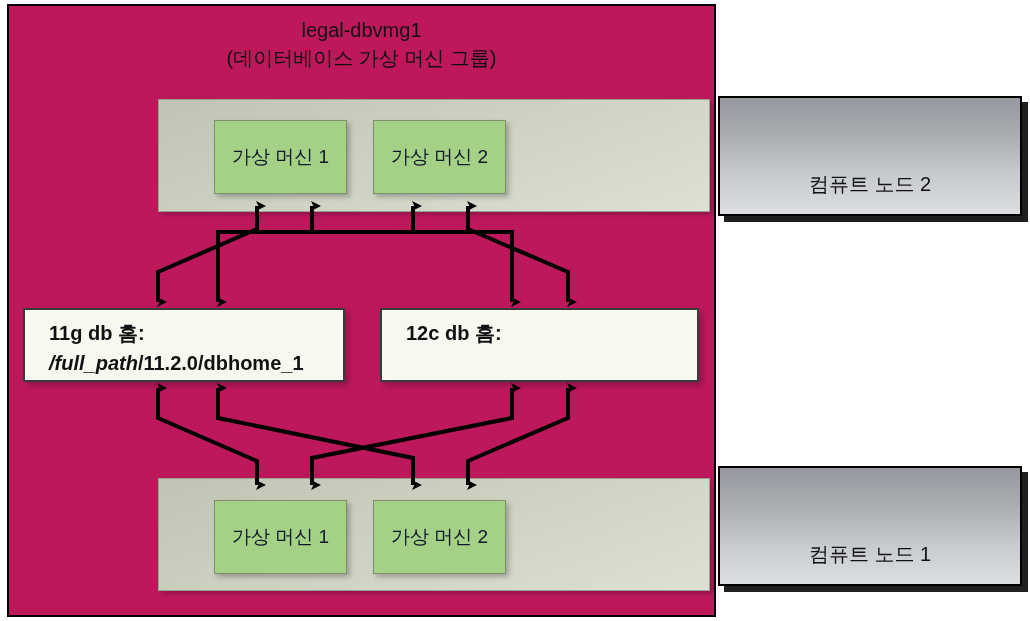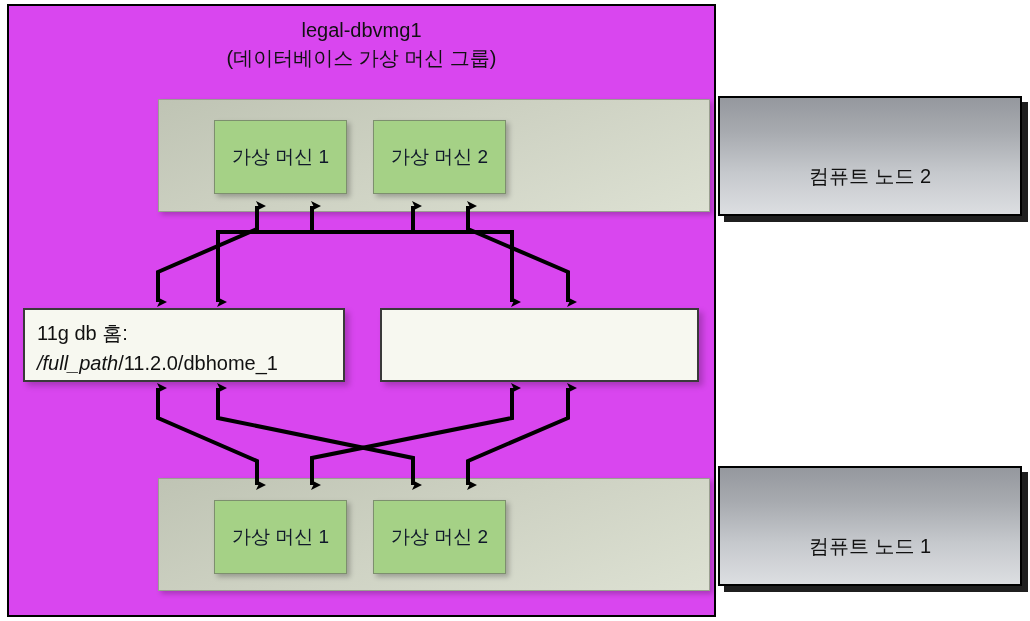--- a/index.html
+++ b/index.html
@@ -20,21 +20,21 @@
     overflow: hidden;
   }
 
   
   .vm-group {
     position: absolute;
     left: 7px;
     top: 4px;
     width: 709px;
     height: 613px;
-    background: #d946ef;
+    background: #be185d;
     border: 2px solid #000000;
     box-sizing: border-box;
   }
 
   .group-title {
     position: absolute;
     left: 0;
     top: 10px;
     width: 100%;
     text-align: center;
@@ -76,41 +76,42 @@
   .vm-box.bl { left: 214px; top: 500px; }
   .vm-box.br { left: 373px; top: 500px; }
 
   
   .dbhome {
     position: absolute;
     background: #f7f8f0;
     border: 2px solid #3a3a3a;
     box-sizing: border-box;
     box-shadow: 4px 4px 6px rgba(0, 0, 0, 0.22);
-    padding: 8px 10px 0 12px;
+    padding: 8px 10px 0 24px;
     font-size: 20px;
     line-height: 30px;
     color: #111111;
     white-space: nowrap;
+    font-weight: bold;
   }
   .dbhome.left  { left: 23px;  top: 308px; width: 322px; height: 74px; }
   .dbhome.right { left: 380px; top: 308px; width: 319px; height: 74px; }
   .dbhome .path-em { font-style: italic; margin-top: 35px; }
 
   
   .compute-node {
     position: absolute;
     background: linear-gradient(to bottom, #95989e 0%, #a8abb0 30%, #c6c9cd 65%, #dcdee1 100%);
     border: 2px solid #000000;
     box-sizing: border-box;
     box-shadow: 6px 6px 0 rgba(0, 0, 0, 0.88);
     display: flex;
     align-items: flex-end;
     justify-content: center;
-    padding-bottom: 24px;
+    padding-bottom: 16px;
     font-size: 20px;
     color: #111111;
     white-space: nowrap;
   }
   .compute-node.node2 { left: 718px; top: 96px;  width: 304px; height: 120px; }
   .compute-node.node1 { left: 718px; top: 466px; width: 304px; height: 120px; }
 
   
   #connectors {
     position: absolute;
@@ -148,20 +149,21 @@
   <div class="vm-box br">
     <span>가상 머신 2</span>
   </div>
 
   <div class="dbhome left">
     <div>11g db 홈:</div>
     <div><span class="path-em">/full_path</span><span>/11.2.0/dbhome_1</span></div>
   </div>
 
   <div class="dbhome right">
+    <div>12c db 홈:</div>
   </div>
 
   <div class="compute-node node2">
     <span>컴퓨트 노드 2</span>
   </div>
   <div class="compute-node node1">
     <span>컴퓨트 노드 1</span>
   </div>
 
   <svg id="connectors" viewBox="0 0 1030 621">

